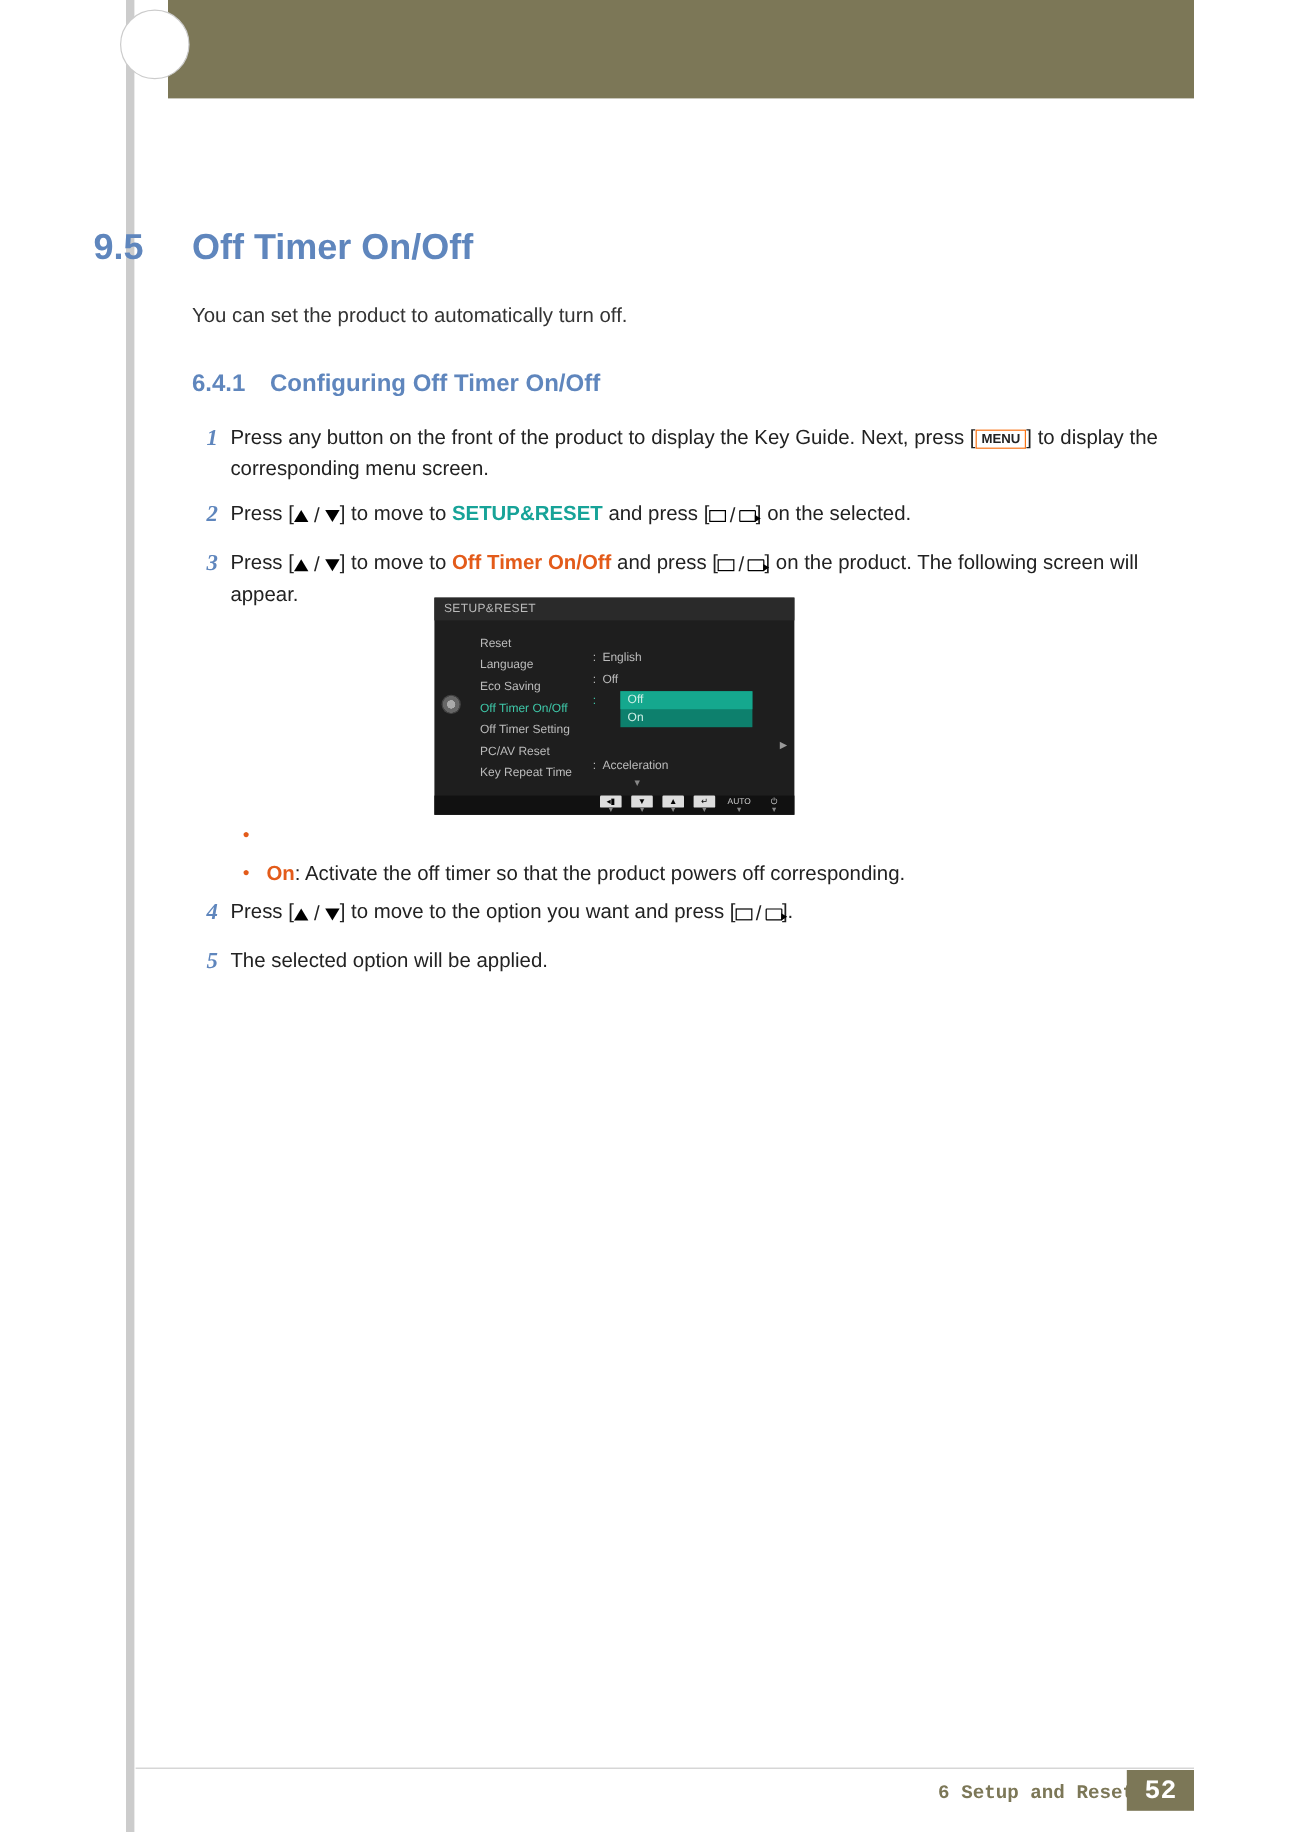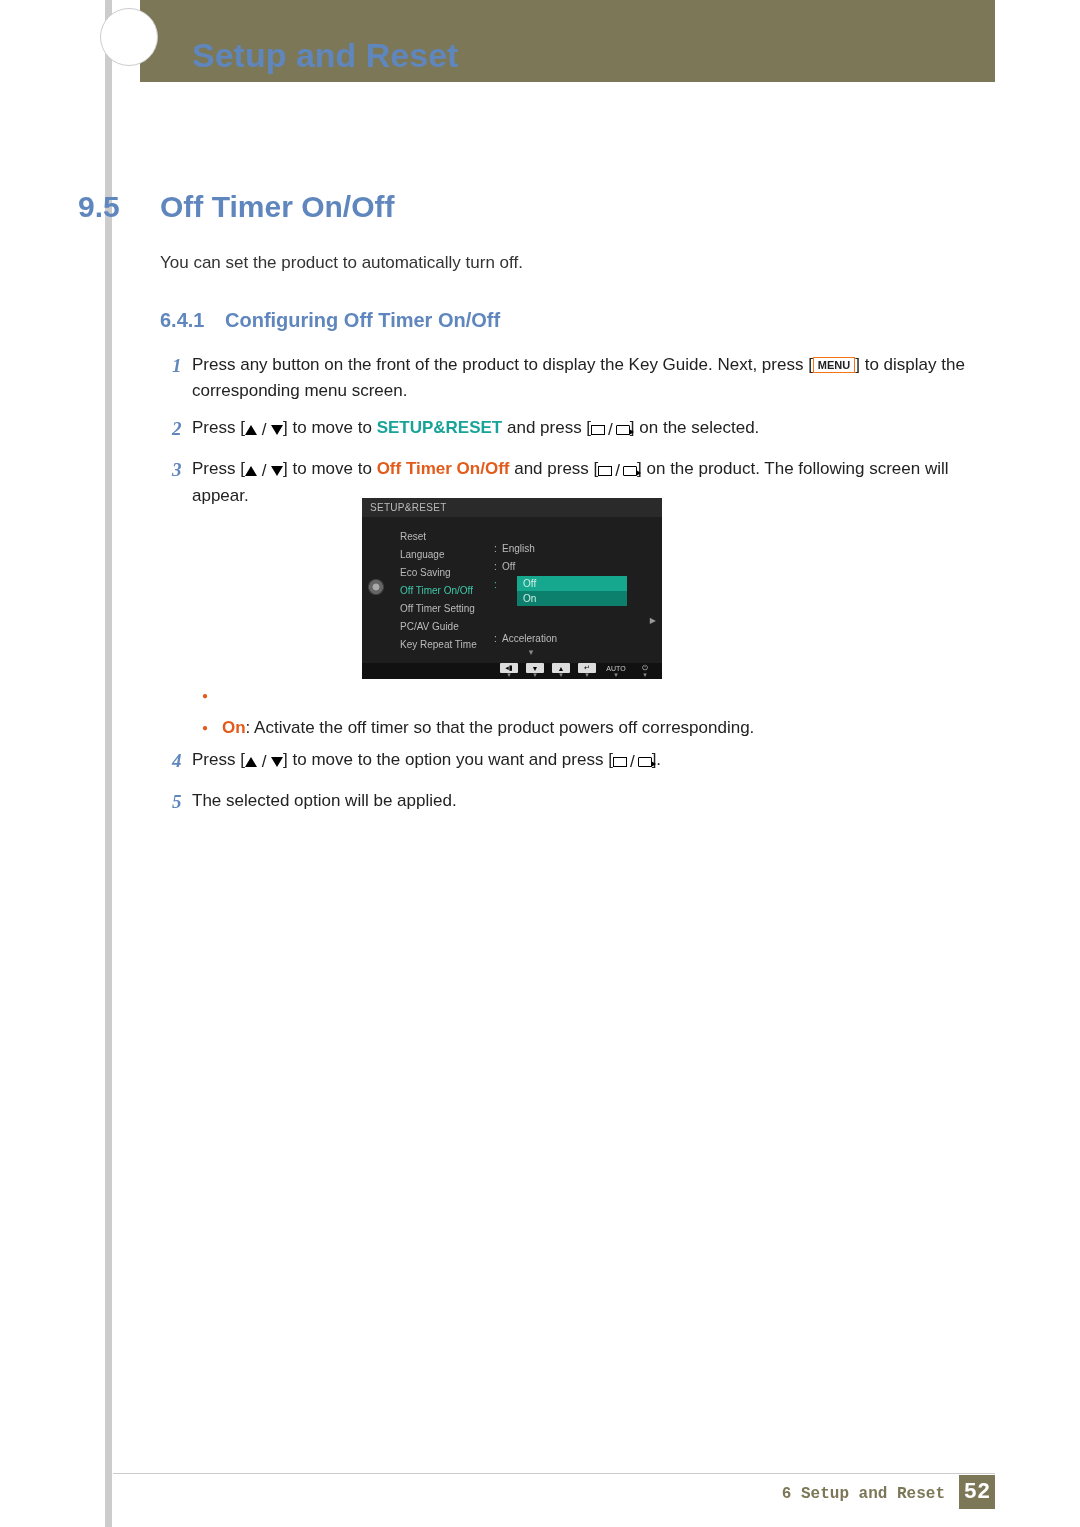--- a/index.html
+++ b/index.html
@@ -68,30 +68,29 @@
   .bullets { position: absolute; left: 202px; top: 685px; right: 90px; }
   .bullet { display: flex; font-size: 17px; color: #222; margin-bottom: 10px; line-height: 1.3; }
   .bdot { width: 20px; flex: 0 0 20px; color: #e35b1a; font-size: 10px; line-height: 22px; }
 
   .steps2 { position: absolute; left: 172px; top: 747px; right: 90px; }
 
   
   .footer { position: absolute; left: 0; right: 0; bottom: 18px; height: 36px; font-family: Liberation Mono, monospace; }
   .footer-line { position: absolute; left: 113px; right: 85px; top: 0; height: 1px; background: #ccc; }
   .footer-text { position: absolute; right: 135px; top: 12px; font-size: 16px; color: #7c7757; font-weight: 600; }
-  .footer-pg { position: absolute; right: 85px; top: 2px; width: 36px; height: 34px; background: #7c7757; color: #fff; display: flex; align-items: center; justify-content: center; font-size: 22px; font-weight: bold; }
+  .footer-pg { position: absolute; right: 85px; top: 2px; width: 56px; height: 34px; background: #7c7757; color: #fff; display: flex; align-items: center; justify-content: center; font-size: 22px; font-weight: bold; }
 </style>
 </head>
 <body>
 
 <div class="page">
   <div class="left-bar"></div>
   <div class="top-band"></div>
   <div class="chapter-circle"></div>
-  <div class="header-title">Setup and Reset</div>
 
   <div class="sec-num">9.5</div>
   <div class="sec-title">Off Timer On/Off</div>
 
   <div class="intro">You can set the product to automatically turn off.</div>
 
   <div class="subsec-num">6.4.1</div>
   <div class="subsec-title">Configuring Off Timer On/Off</div>
 
   <div class="steps">
@@ -136,21 +135,21 @@
             <span class="val">Off</span>
           </div>
         <div class="osd-row sel">
             <span class="lab">Off Timer On/Off</span>
             <span class="colon">:</span>
           </div>
         <div class="osd-row">
             <span class="lab">Off Timer Setting</span>
           </div>
         <div class="osd-row">
-            <span class="lab">PC/AV Guide</span>
+            <span class="lab">PC/AV Reset</span>
             <span class="caret">▶</span>
           </div>
         <div class="osd-row">
             <span class="lab">Key Repeat Time</span>
             <span class="colon">:</span>
             <span class="val">Acceleration</span>
           </div>
         <div class="osd-down-caret">▾</div>
       </div>
     </div>

